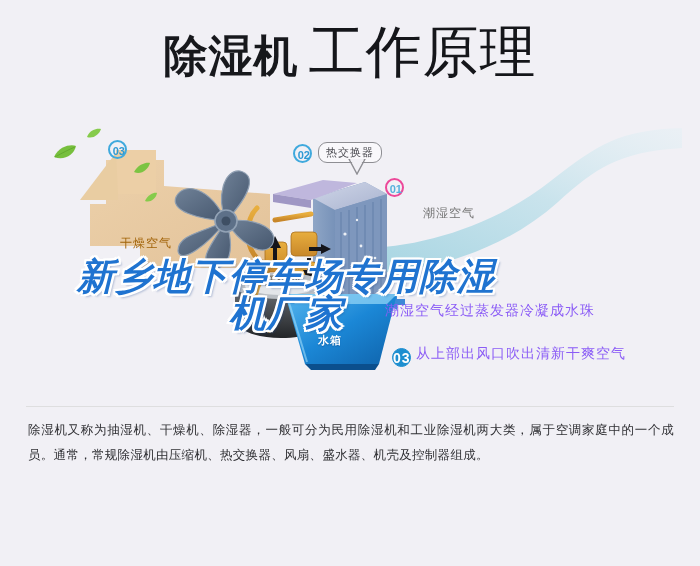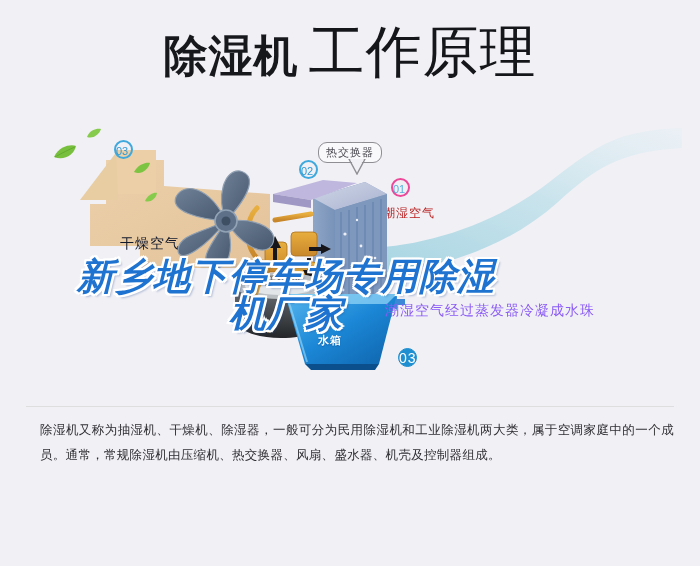--- a/index.html
+++ b/index.html
@@ -35,32 +35,31 @@
     position:absolute;left:352px;top:8px;width:330px;height:185px;
     overflow:hidden;pointer-events:none;
   }
   .swoosh svg{display:block;}
 
   
   .dryarrow{position:absolute;left:60px;top:22px;width:210px;height:140px;}
   .dryarrow svg{display:block;}
   .dry-label{
     position:absolute;left:120px;top:115px;
-    font-size:14px;color:#0f172a;letter-spacing:1px;
+    font-size:12px;color:#a16207;letter-spacing:1px;
   }
 
   
   .leaf{position:absolute;}
 
   
   .badge{
     position:absolute;width:19px;height:19px;border-radius:50%;
-    font-size:11px;font-weight:normal;line-height:19px;text-align:left;
+    font-size:11px;font-weight:bold;line-height:19px;text-align:right;
     letter-spacing:0;
-    margin-left:6px;
   }
   .badge.hollow{
     border:2px solid #3fa9dd;color:#2f9ad4;background:transparent;
     box-sizing:border-box;
   }
   .badge.hollow-light{
     border:2px solid #ec4899;color:#55b0dd;background:transparent;
     box-sizing:border-box;
   }
   .badge.solid{
@@ -75,21 +74,21 @@
     border:1.6px solid #8e8e93;border-radius:9px;background:rgba(255,255,255,0.55);
     padding:2px 7px;font-size:11px;color:#4a4a50;letter-spacing:1px;white-space:nowrap;
   }
   .callout-tail{
     position:absolute;left:30px;top:17px;width:0;height:0;
   }
   .callout-tail svg{display:block;}
 
   
   .humid-label{
-    position:absolute;left:383px;top:85px;font-size:12px;color:#b91c1c;letter-spacing:1px;
+    position:absolute;left:383px;top:85px;font-size:12px;color:#737373;letter-spacing:1px;padding-left:40px;
   }
 
   
   .machine{position:absolute;left:235px;top:30px;width:170px;height:190px;}
   .machine svg{display:block;}
 
   
   .fan{position:absolute;left:168px;top:45px;width:120px;height:115px;}
   .fan svg{display:block;}
 
@@ -136,21 +135,21 @@
 
   
   .divider{
     position:absolute;left:26px;top:406px;width:648px;height:1px;background:#dededf;
   }
   .body-text{
     position:absolute;left:28px;top:418px;width:646px;
     font-size:12.5px;color:#2f2f33;line-height:2.02;
     letter-spacing:0.3px;text-align:justify;
   }
-  .para{margin:0 0 10px 12px;}
+  .para{margin:0 0 10px 0;}
   .para:last-child{margin-bottom:0;}
 </style>
 </head>
 <body>
 
 <div class="page">
 
   <div class="title-wrap">
     <span class="title-a">除湿机</span><span class="title-b">工作原理</span>
   </div>
@@ -197,21 +196,21 @@
     </svg>
     <svg class="leaf" style="left:133px;top:42px;" width="18" height="14">
       <path d="M1,10 C5,2 14,0 17,1 C15,8 8,13 1,10 Z" fill="#7cc442"></path>
     </svg>
     <svg class="leaf" style="left:144px;top:72px;" width="14" height="12">
       <path d="M1,9 C4,2 11,0 13,1 C12,7 6,11 1,9 Z" fill="#86cb4b"></path>
     </svg>
 
     <div class="badge hollow" style="left:108px;top:20px;">03</div>
 
-    <div class="badge hollow" style="left:293px;top:40px;">02</div>
+    <div class="badge hollow" style="left:293px;top:24px;">02</div>
     <div class="callout">
       <div class="callout-box">热交换器</div>
       <div class="callout-tail">
         <svg width="18" height="16" viewBox="0 0 18 16">
           <path d="M1,0 L17,0 L9,15 Z" fill="none" stroke="#8e8e93" stroke-width="1.4"></path>
           <path d="M2,0 L16,0 L9,12 Z" fill="#f1f0f5"></path>
         </svg>
       </div>
     </div>
 
@@ -345,20 +344,21 @@
         <path d="M62,36 L82,102" stroke="#9fdcfa" stroke-width="2" opacity="0.6" fill="none"></path>
       </svg>
     </div>
     <div class="comp-label">压缩机</div>
     <div class="tank-label">水箱</div>
 
   </div>
 
   <div class="step-cap cap-2">潮湿空气经过蒸发器冷凝成水珠</div>
   <div class="badge solid step-cap cap-3-badge">03</div>
+  <div class="step-cap cap-3">从上部出风口吹出清新干爽空气</div>
 
   <div class="overlay">
     <div class="overlay-line">新乡地下停车场专用除湿</div>
     <div class="overlay-line second">机厂家</div>
   </div>
 
   <div class="divider"></div>
 
   <div class="body-text">
     <p class="para">除湿机又称为抽湿机、干燥机、除湿器，一般可分为民用除湿机和工业除湿机两大类，属于空调家庭中的一个成员。通常，常规除湿机由压缩机、热交换器、风扇、盛水器、机壳及控制器组成。</p>

